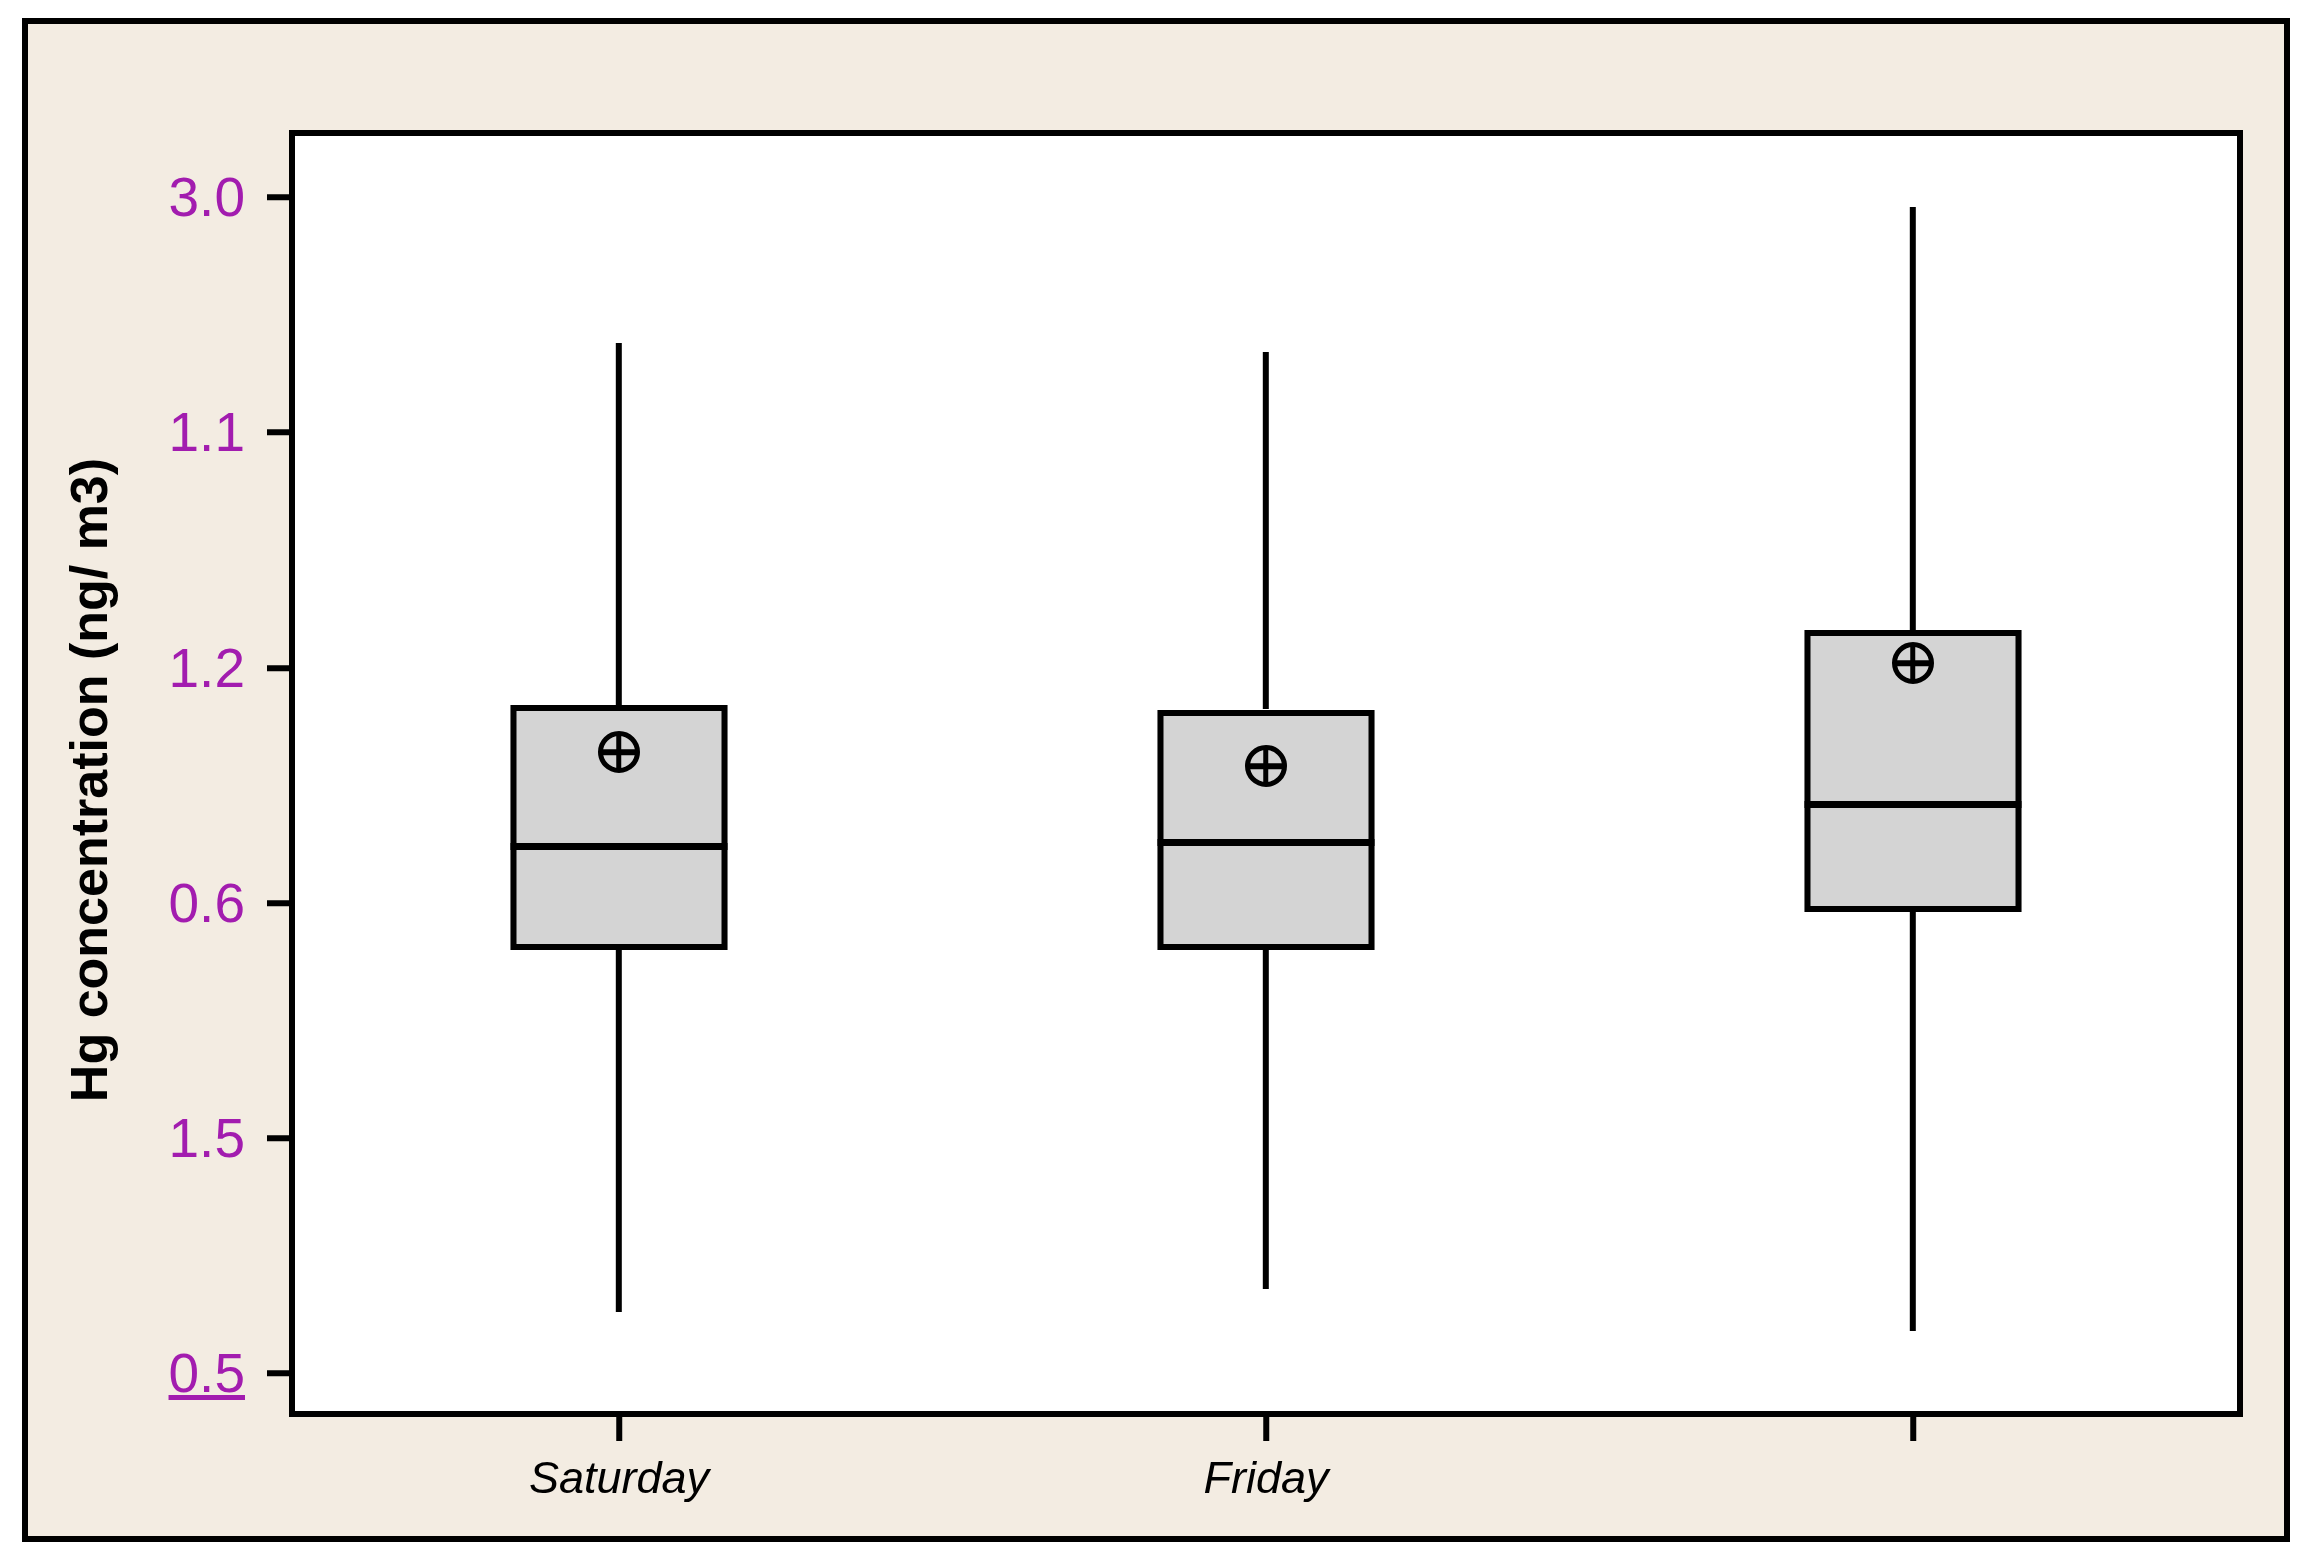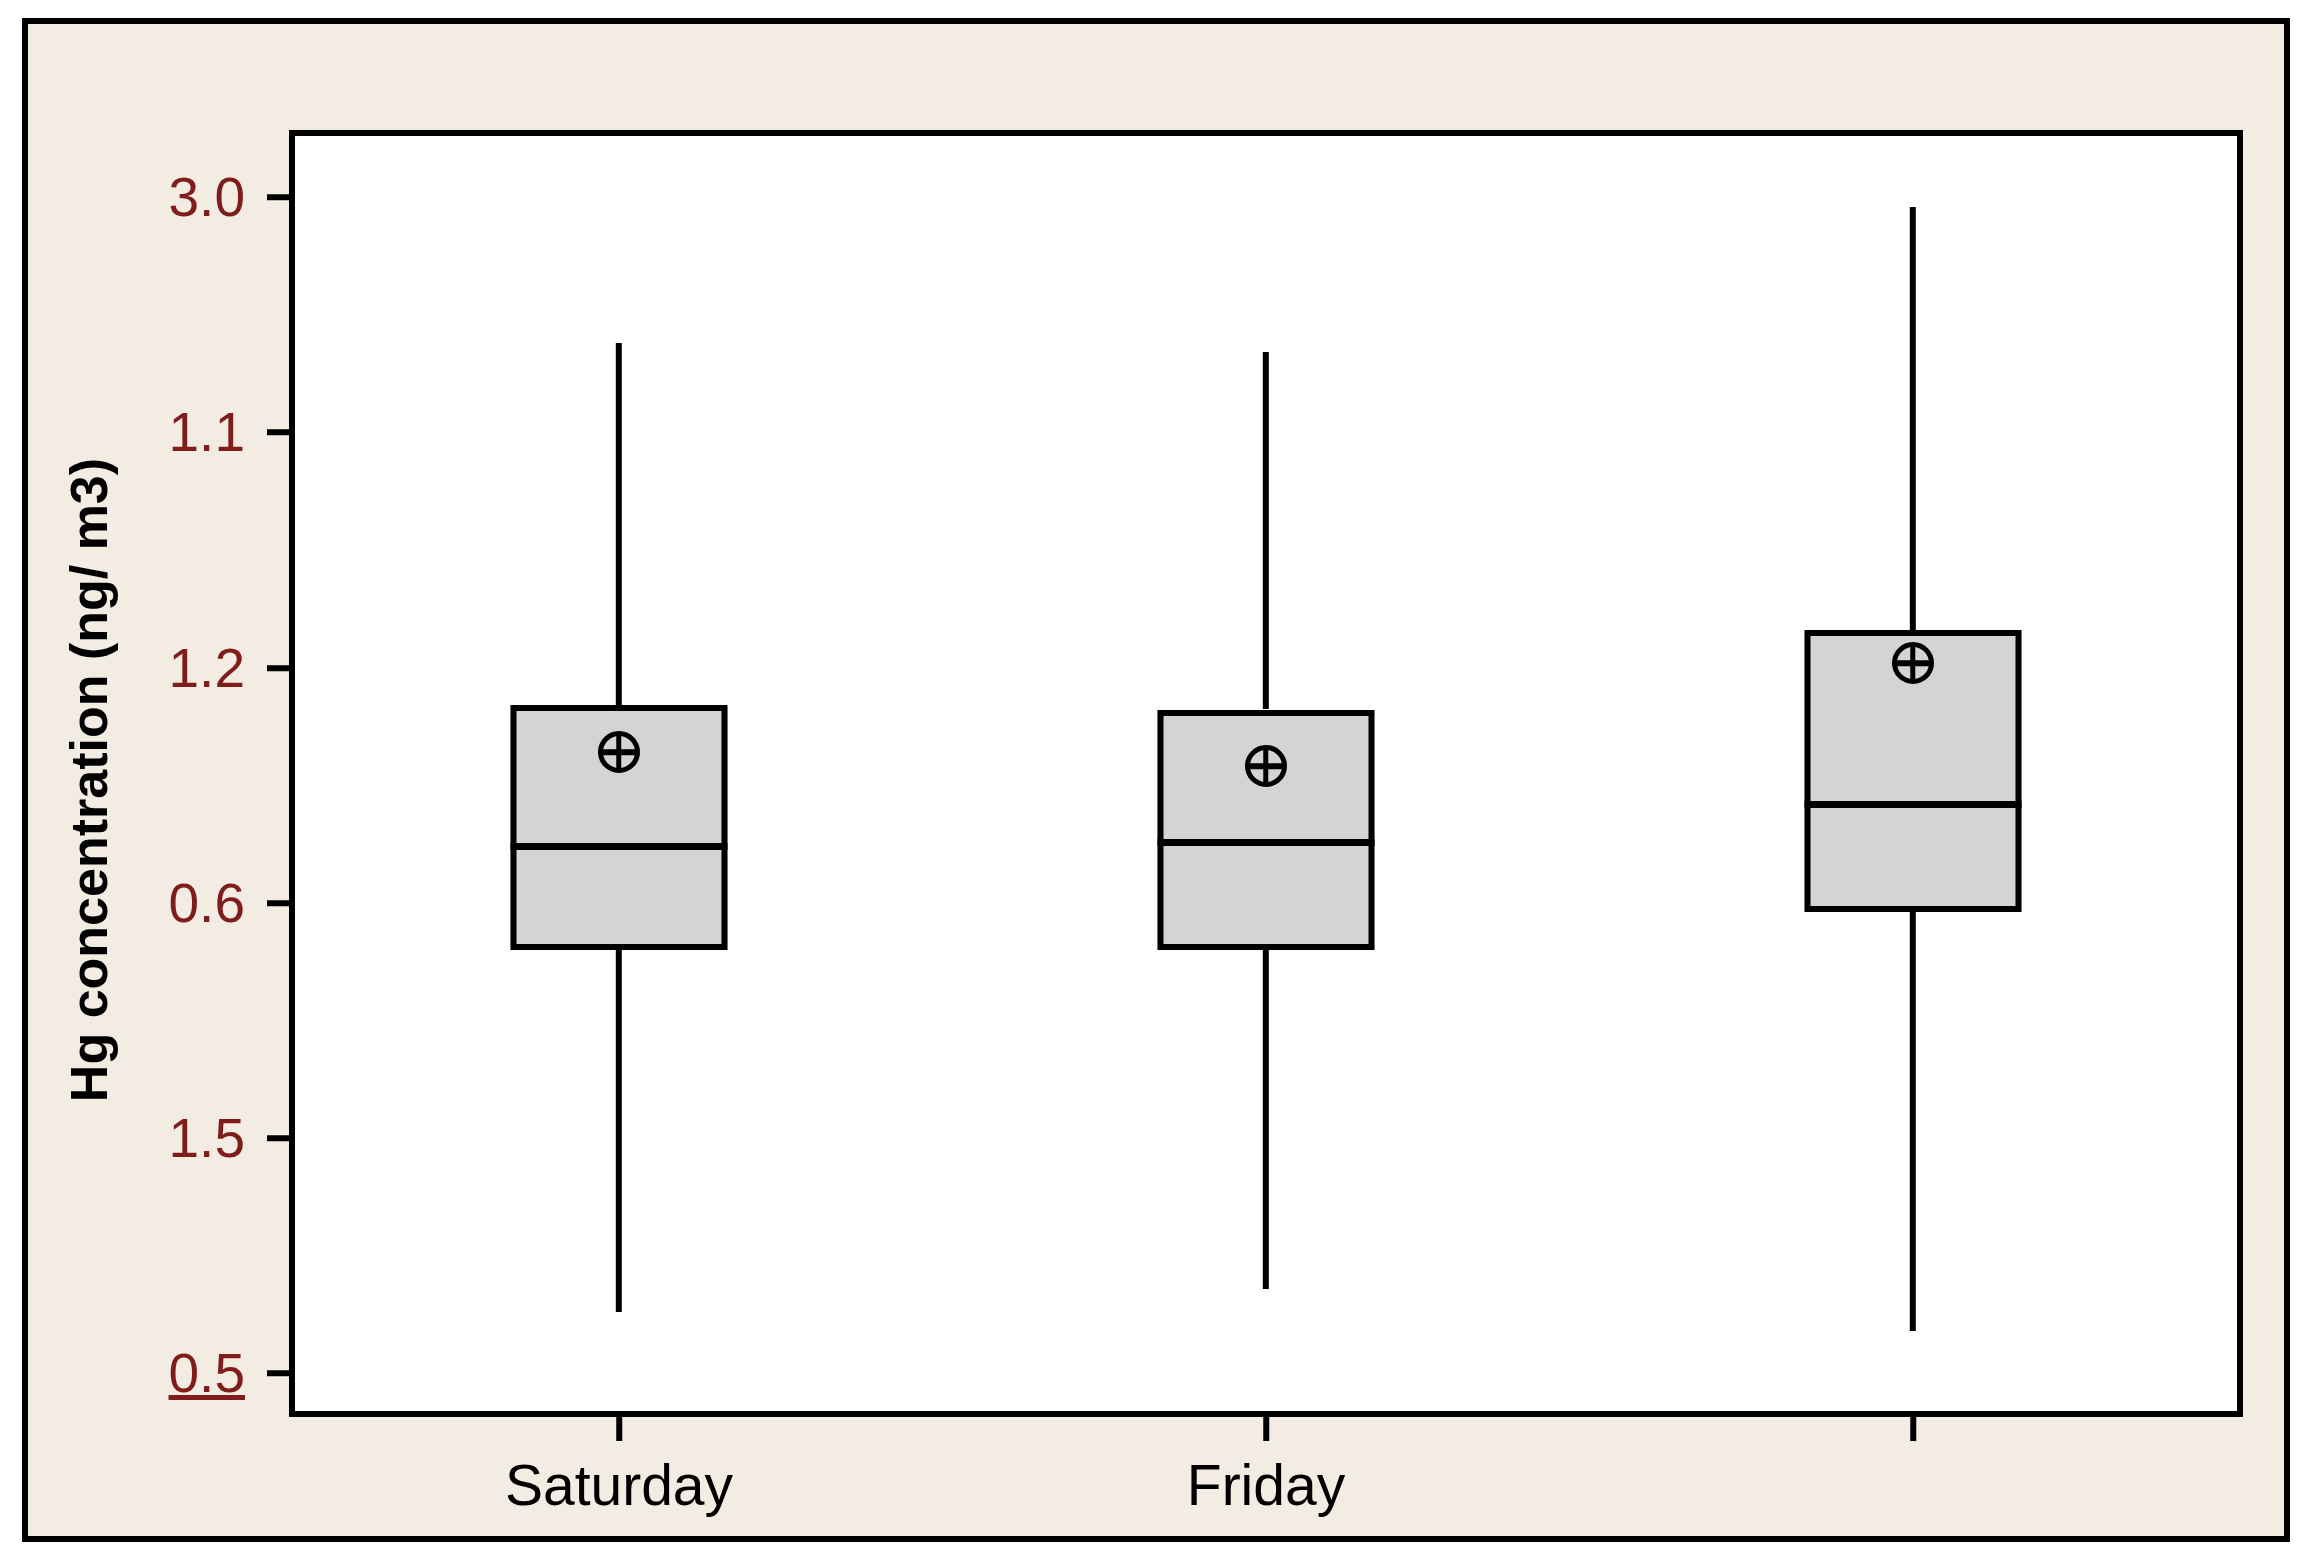--- a/index.html
+++ b/index.html
@@ -22,44 +22,45 @@
     width:1954px; height:1287px;
     background:#ffffff;
     border:6.4px solid #000000;
     box-sizing:border-box;
   }
   #inner{ position:absolute; inset:0; }
 
   .ytick-label{
     position:absolute;
     right:0; transform:translateY(-50%);
-    font-size:55px; color:#7f1d1d;
+    font-size:55px; color:#a21caf;
     font-family:"Liberation Sans", sans-serif;
     white-space:nowrap;
   }
   .ytick-mark{
     position:absolute;
     width:22px; height:5.5px; background:#000;
     transform:translateY(-50%);
   }
   #ylabel{
     position:absolute;
     left:61px; top:50%;
     transform:translate(-50%,-50%) rotate(-90deg);
     transform-origin:center center;
     font-size:52px; font-weight:bold; color:#000;
     white-space:nowrap;
     font-family:"Liberation Sans", sans-serif;
   }
   .xtick-label{
     position:absolute;
     transform:translateX(-50%);
-    font-size:57px; color:#000;
+    font-size:45px; color:#000;
     white-space:nowrap;
     font-family:"Liberation Sans", sans-serif;
+    font-style:italic;
   }
   .xtick-mark{
     position:absolute;
     width:5.5px; height:24px; background:#000;
     transform:translateX(-50%);
   }
 
   .box-group{ position:absolute; top:0; bottom:0; }
   .whisker{
     position:absolute; width:6.4px; background:#000;

